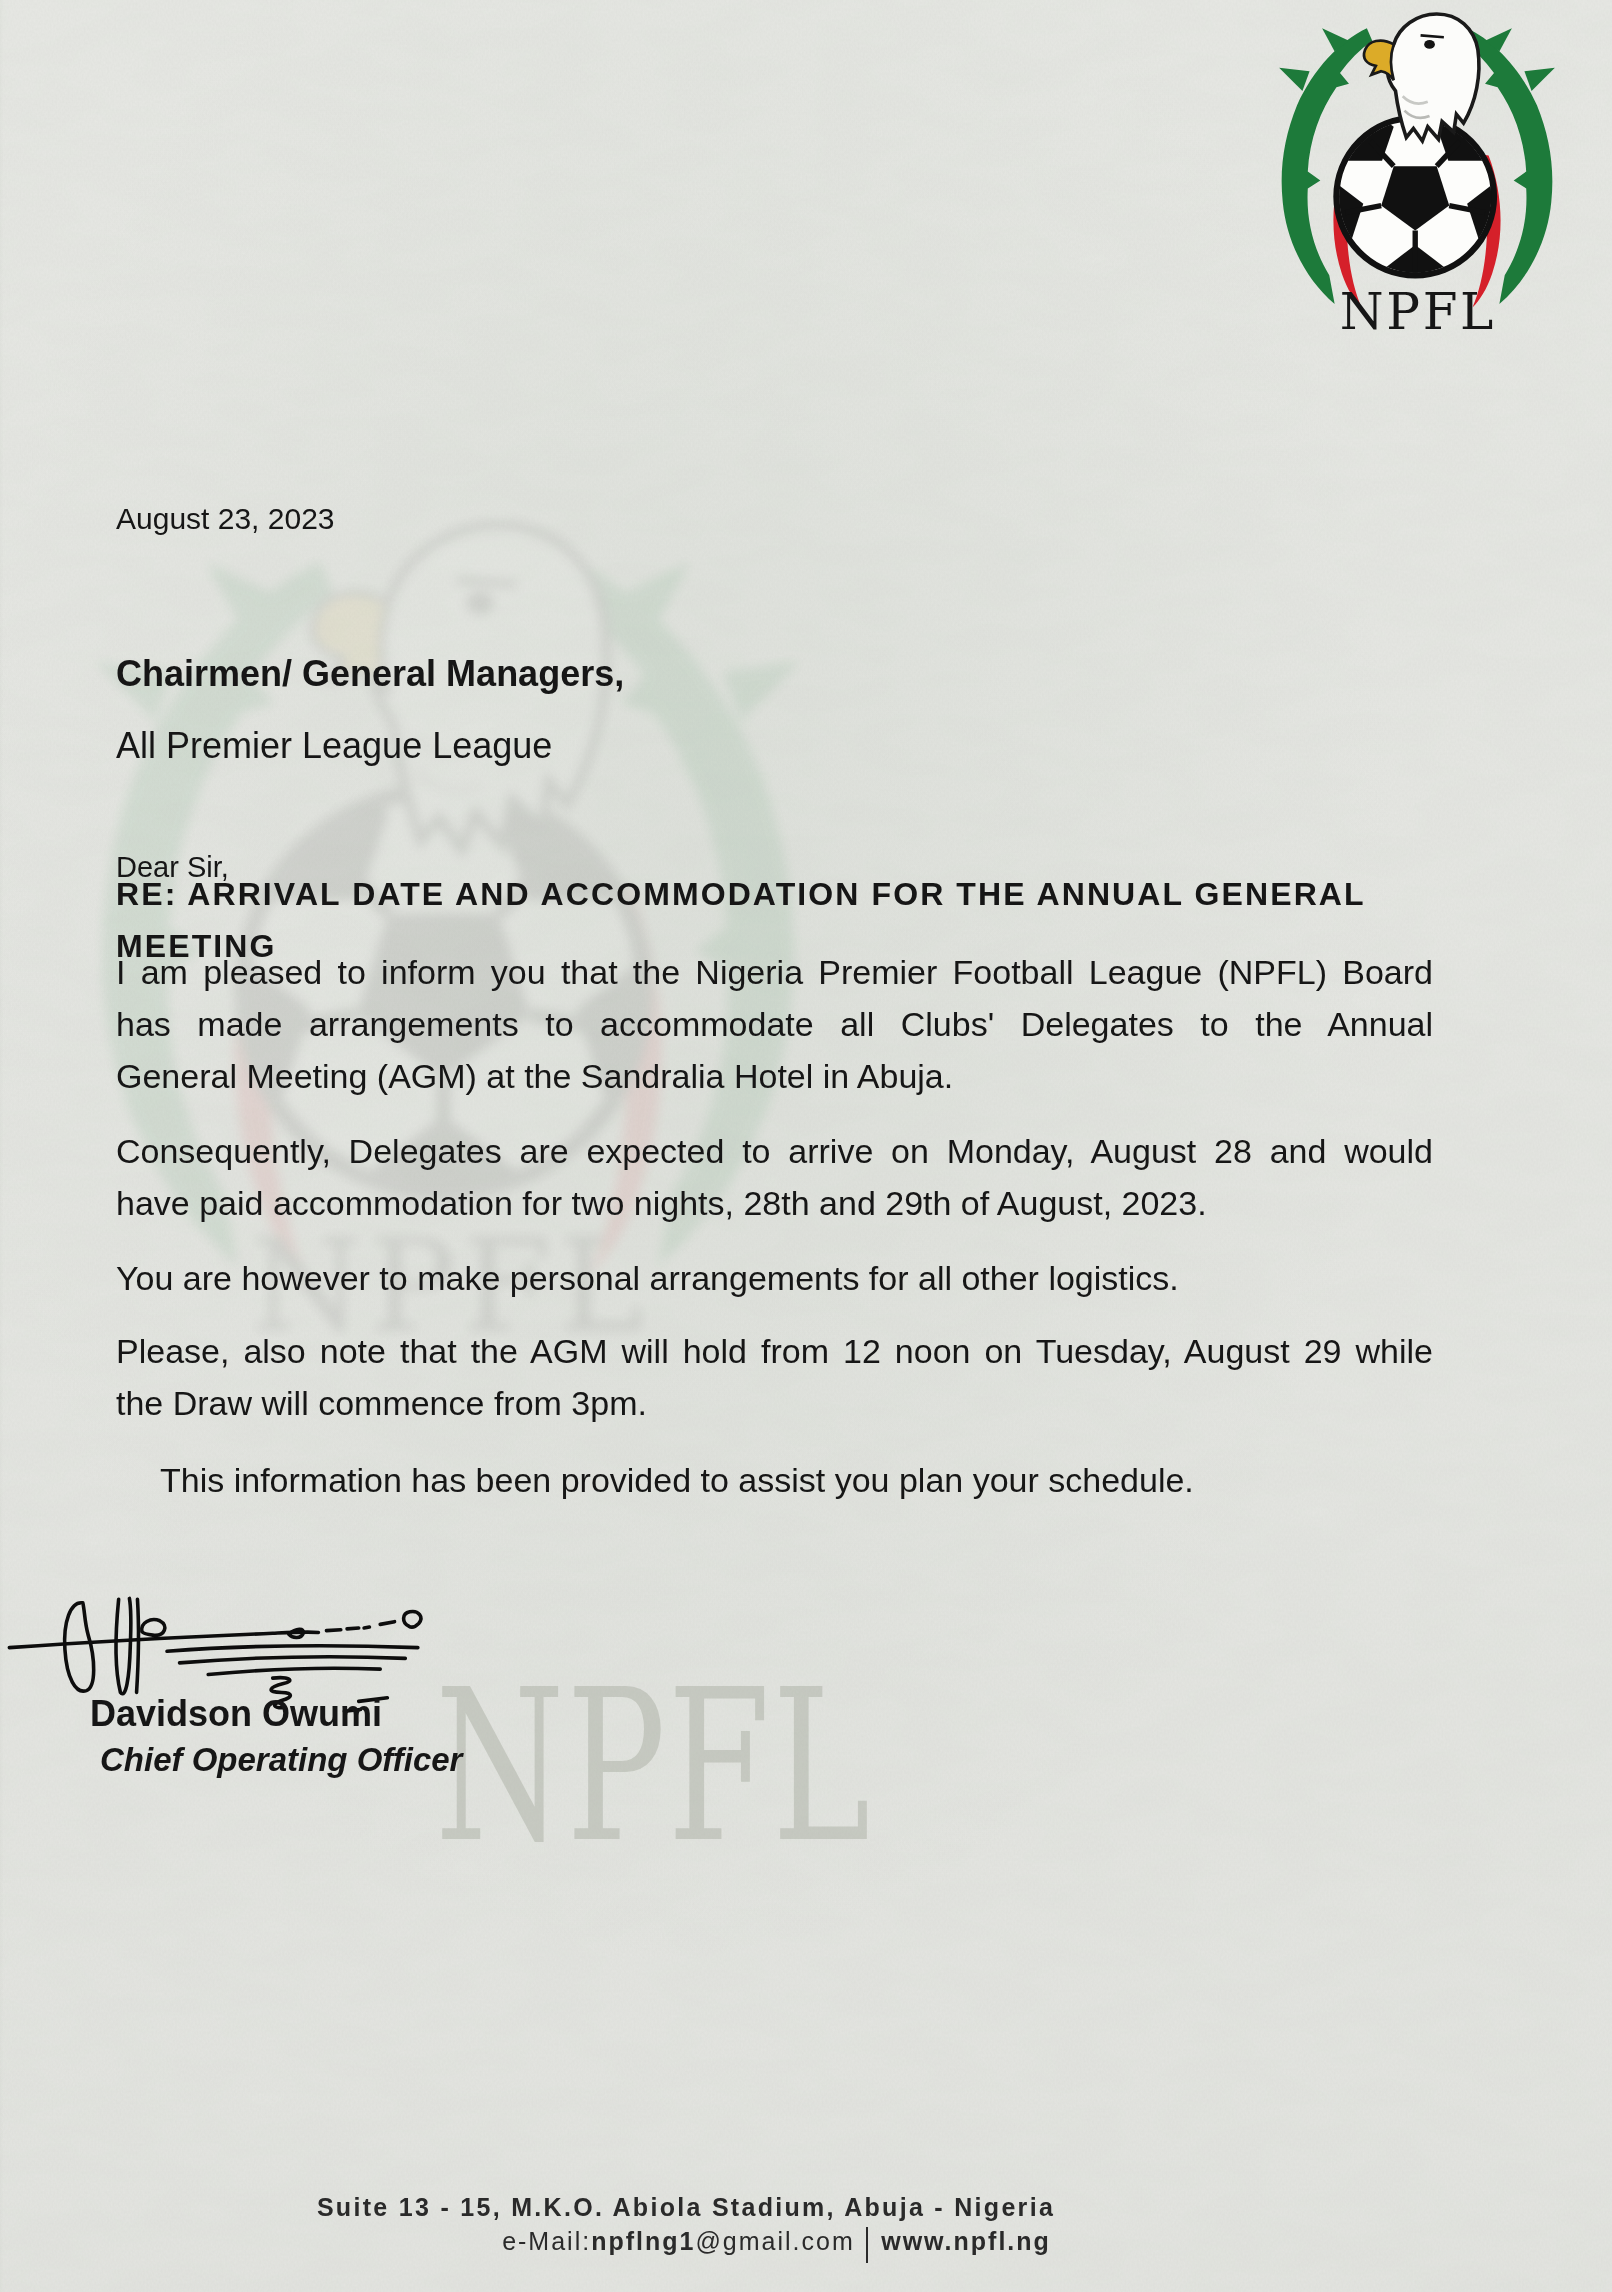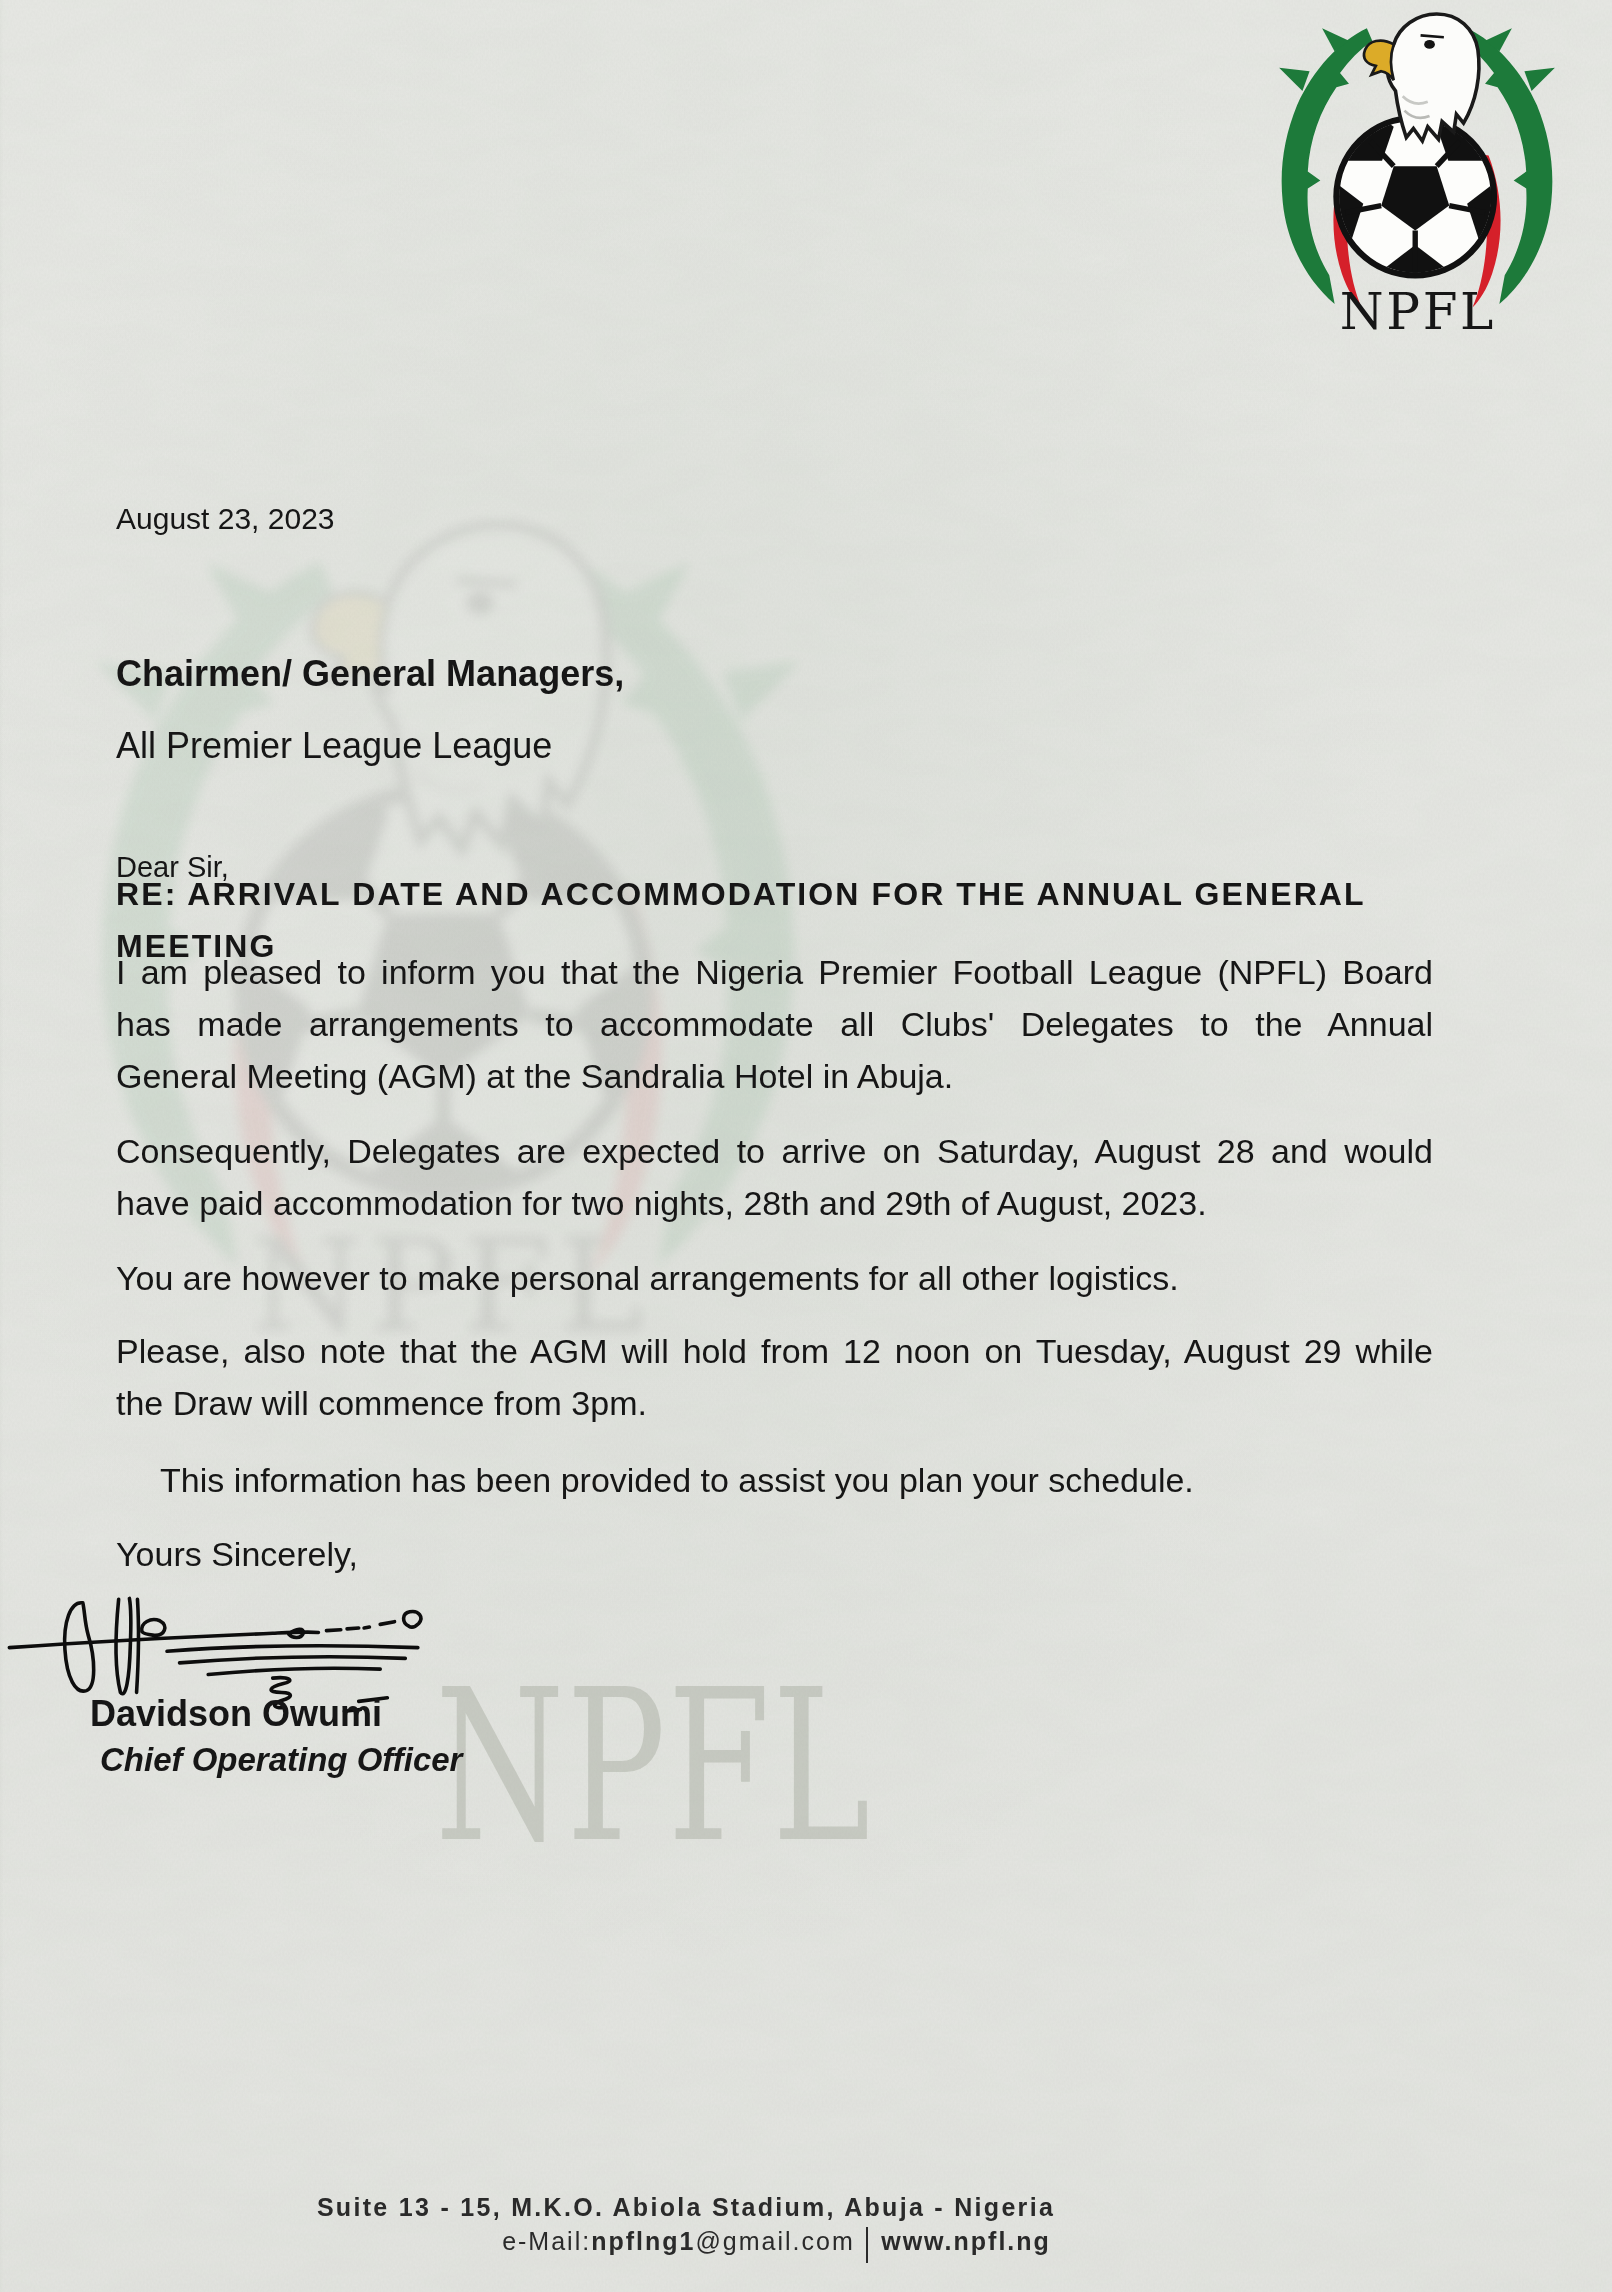--- a/index.html
+++ b/index.html
@@ -159,38 +159,37 @@
   <div class="tblock salutation">Dear Sir,</div>
   <div class="tblock subject">RE: ARRIVAL DATE AND ACCOMMODATION FOR THE ANNUAL GENERAL MEETING</div>
 
   <div class="tblock para1">
     <div class="tline l-just">I am pleased to inform you that the Nigeria Premier Football League (NPFL) Board</div>
     <div class="tline l-just">has made arrangements to accommodate all Clubs' Delegates to the Annual</div>
     <div class="tline">General Meeting (AGM) at the Sandralia Hotel in Abuja.</div>
   </div>
 
   <div class="tblock para2">
-    <div class="tline l-just">Consequently, Delegates are expected to arrive on Saturday, August 28 and would</div>
+    <div class="tline l-just">Consequently, Delegates are expected to arrive on Monday, August 28 and would</div>
     <div class="tline">have paid accommodation for two nights, 28th and 29th of August, 2023.</div>
   </div>
 
   <div class="tblock para3">
     <div class="tline">You are however to make personal arrangements for all other logistics.</div>
   </div>
 
   <div class="tblock para4">
     <div class="tline l-just">Please, also note that the AGM will hold from 12 noon on Tuesday, August 29 while</div>
     <div class="tline">the Draw will commence from 3pm.</div>
   </div>
 
   <div class="tblock para5">
     <div class="tline">This information has been provided to assist you plan your schedule.</div>
   </div>
 
-  <div class="tblock closing">Yours Sincerely,</div>
 
   <div class="signature-box">
     <svg width="627" height="157" viewBox="0 0 700 175">
       <g fill="none" stroke="#0d0d0d" stroke-width="4" stroke-linecap="round">
         <path d="M 6 62 C 90 56 200 50 300 46 C 320 45 336 44 351 45"></path>
         <path d="M 318 47 C 326 40 336 40 334 46 C 332 52 322 52 318 47"></path>
         <path d="M 360 43 L 376 42"></path>
           <path d="M 383 41 L 396 40"></path>
           <path d="M 402 40 L 408 39"></path>
         <path d="M 420 36 L 436 33"></path>

